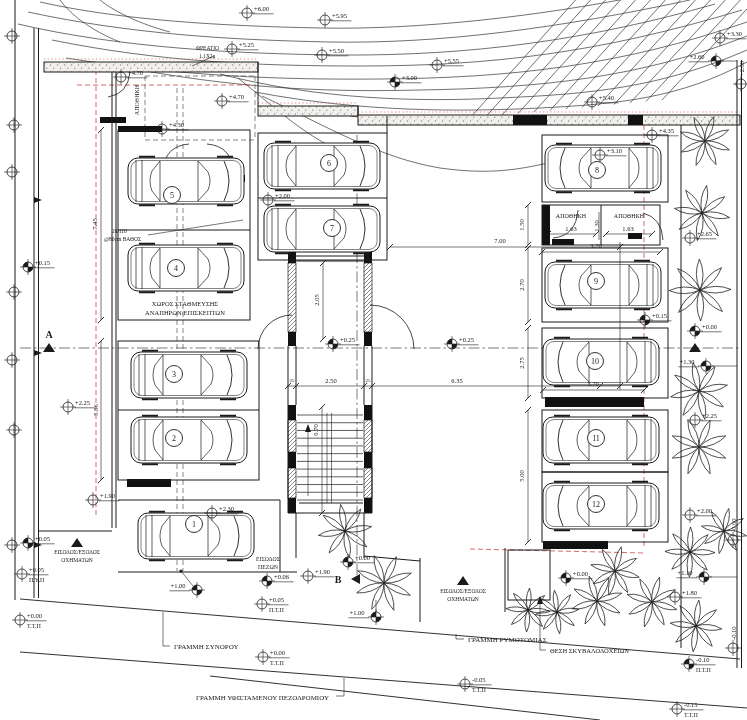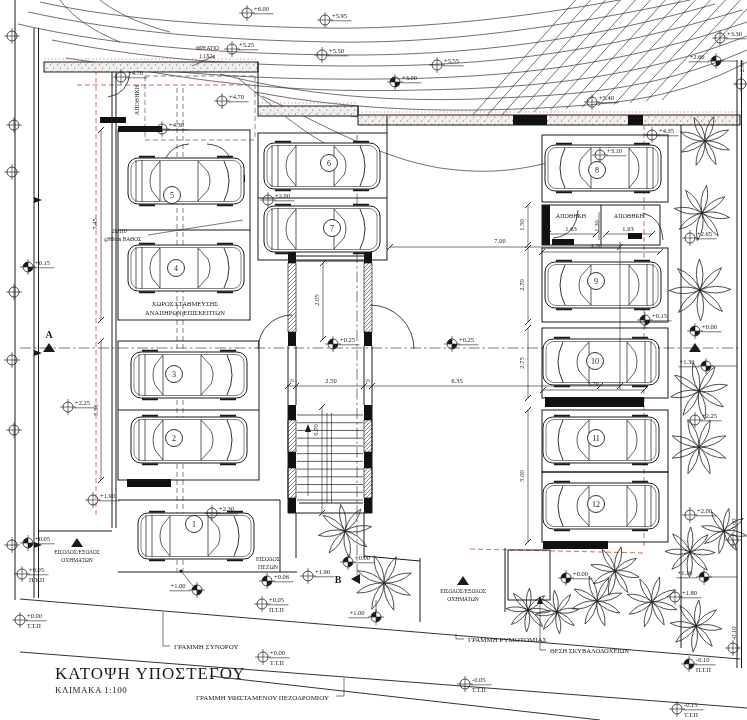--- a/index.html
+++ b/index.html
@@ -884,17 +884,13 @@
         <polygon points="457,585 469,585 463,576" fill="#1b1b1b"></polygon>
         <polygon points="43,352 55,352 49,343" fill="#1b1b1b"></polygon>
         <polygon points="689,352 701,352 695,343" fill="#1b1b1b"></polygon>
         <polygon points="360,574 360,584 351,579" fill="#1b1b1b"></polygon>
         <polygon points="537,604 543,604 540,596" fill="#1b1b1b"></polygon>
         <polygon points="34,197 34,203 42,200" fill="#1b1b1b"></polygon>
         <polygon points="34,350 34,356 42,353" fill="#1b1b1b"></polygon>
         <polygon points="34,542 34,548 42,545" fill="#1b1b1b"></polygon>
       </g>
   </svg>
-  <div id="title-block">
-    <div class="t1">ΚΑΤΟΨΗ ΥΠΟΣΤΕΓΟΥ</div>
-    <div class="t2">ΚΛΙΜΑΚΑ 1:100</div>
-  </div>
 </div>
 
 </body></html>

